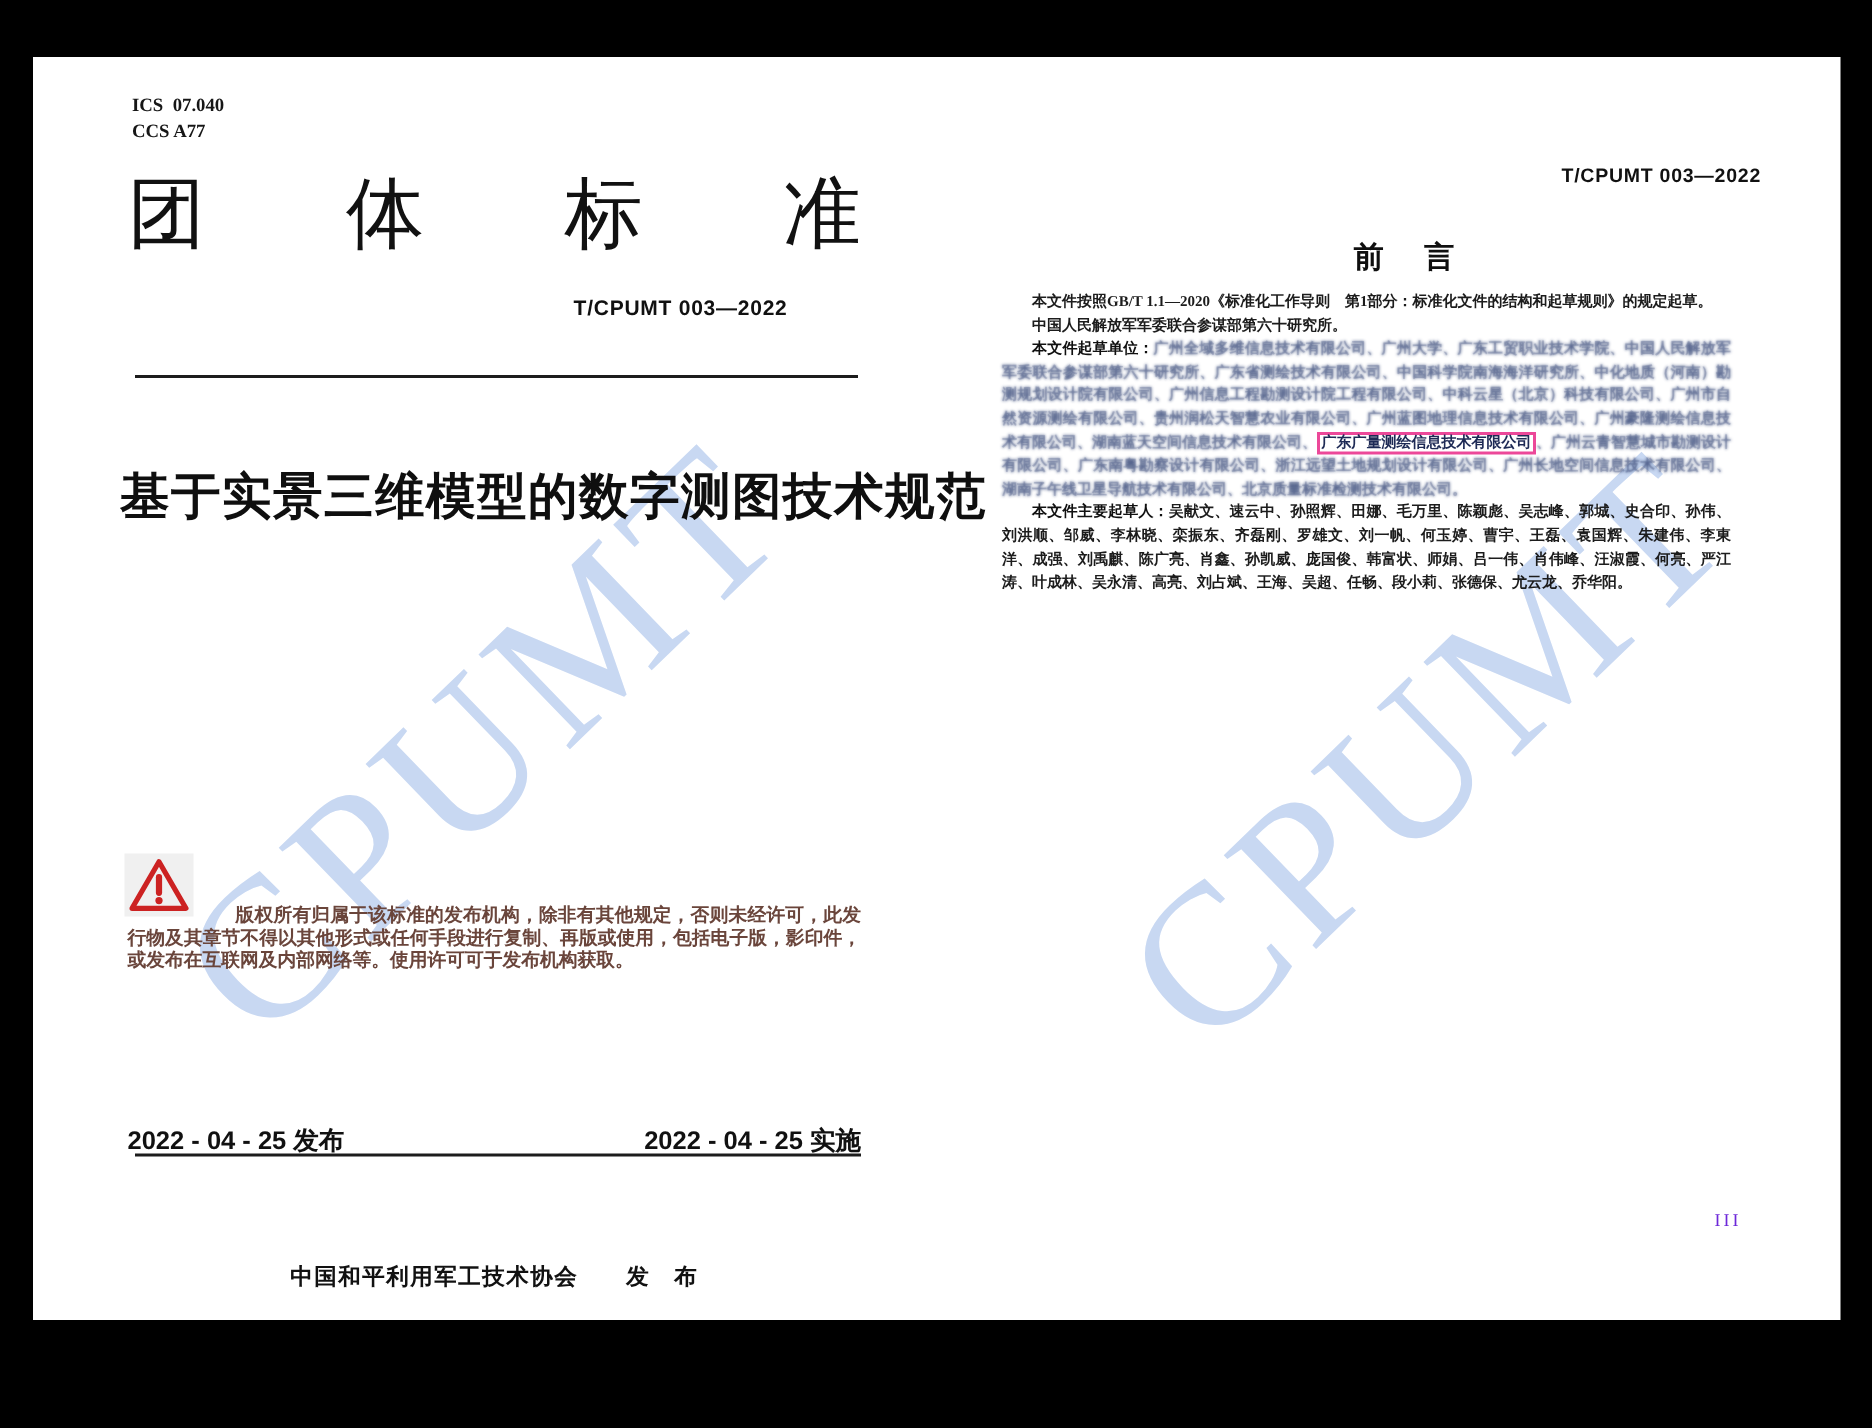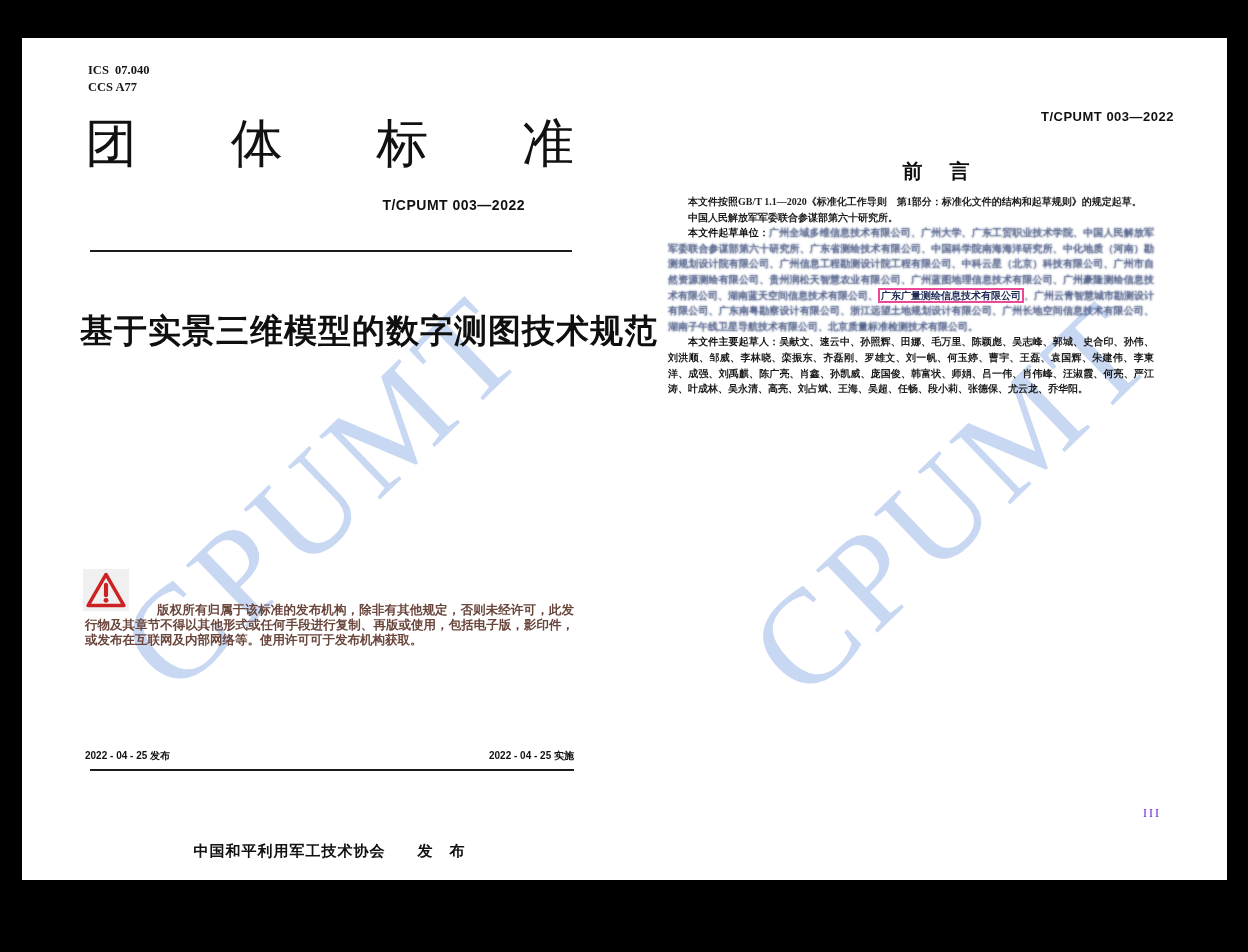--- a/index.html
+++ b/index.html
@@ -33,21 +33,21 @@
             line-height:19px;color:#181818;}
   .title-en span{display:block;}
 
   .warn-icon{position:absolute;left:61px;top:531px;width:46px;height:42px;background:#f0f0f0;
              display:flex;align-items:center;justify-content:center;}
   .copyright{position:absolute;left:63px;top:565px;width:489px;text-align:justify;
              font-family:"Liberation Serif",serif;font-weight:600;font-size:12.5px;
              line-height:14.8px;color:#6a453b;text-indent:72px;}
 
   .dates-row{position:absolute;left:63px;top:711px;width:489px;display:flex;
-             justify-content:space-between;font-size:10px;font-weight:700;color:#111;}
+             justify-content:space-between;font-size:17px;font-weight:700;color:#111;}
   .rule-dates{left:68px;top:731px;width:484px;}
   .publisher{position:absolute;left:63px;top:804px;width:489px;text-align:center;
              font-size:15px;font-weight:700;letter-spacing:1px;color:#111;}
 
   
   .hdr-code{position:absolute;left:671px;top:71px;width:481px;text-align:right;
             padding-right:10px;font-size:13px;font-weight:700;letter-spacing:.5px;color:#111;}
   .fw-heading{position:absolute;left:671px;top:120px;width:486px;display:flex;
               justify-content:center;gap:27px;font-size:20px;font-weight:700;color:#0f0f0f;}
   .fw-body{position:absolute;left:646px;top:156px;width:486px;

